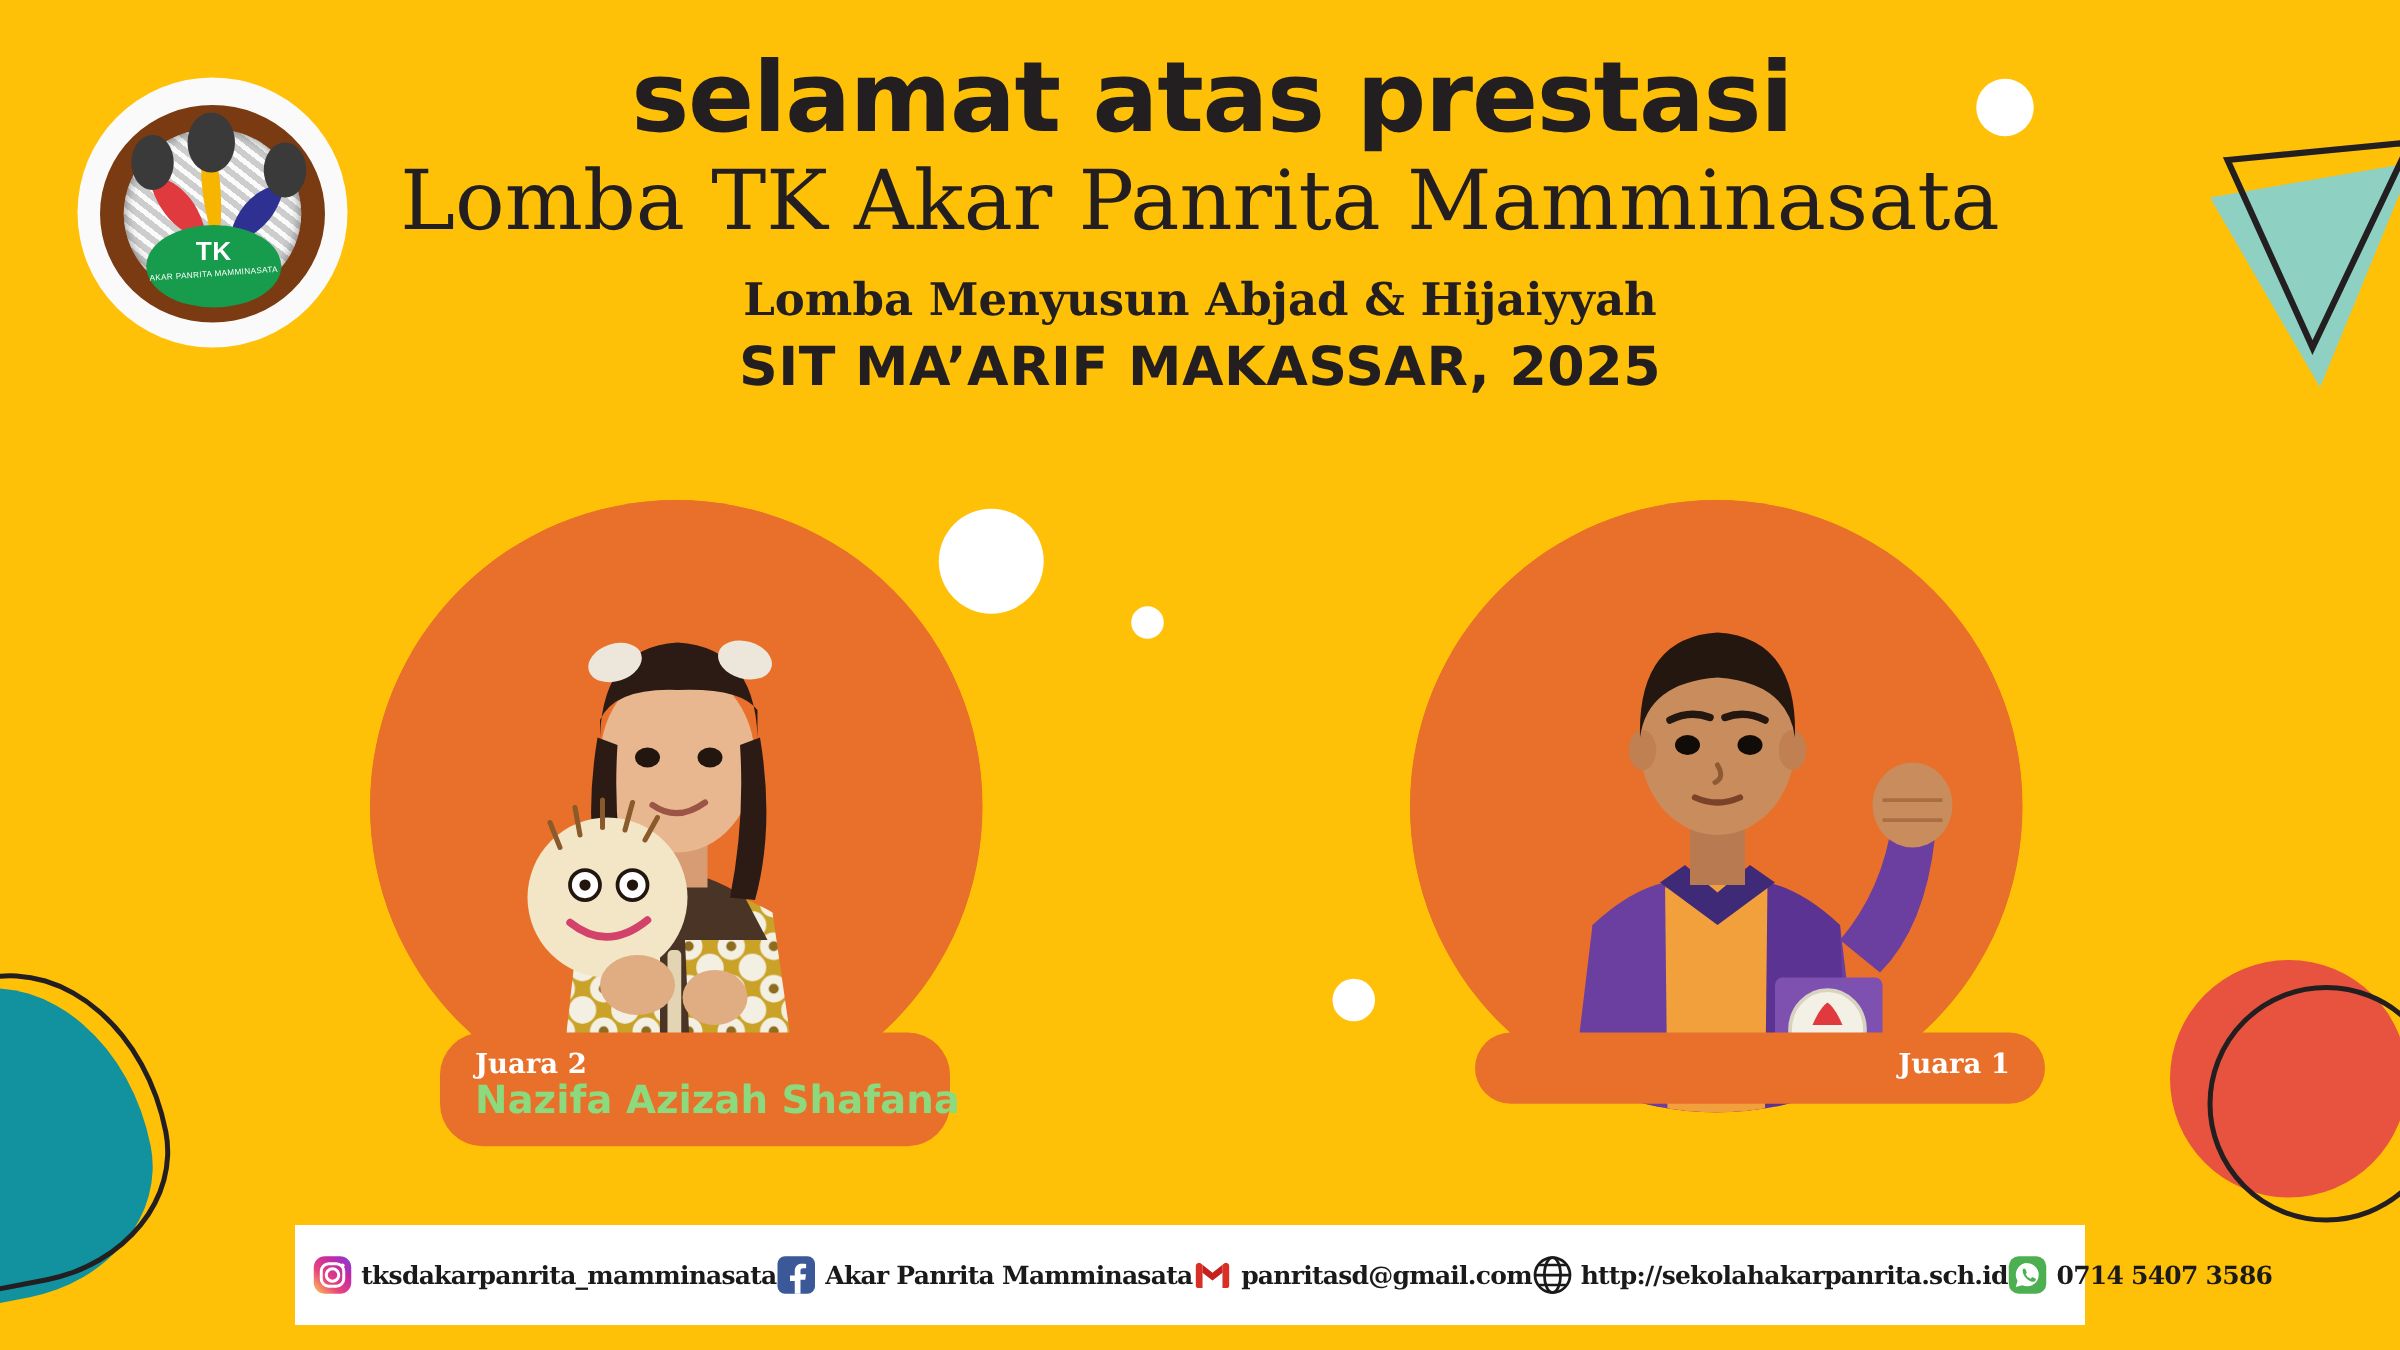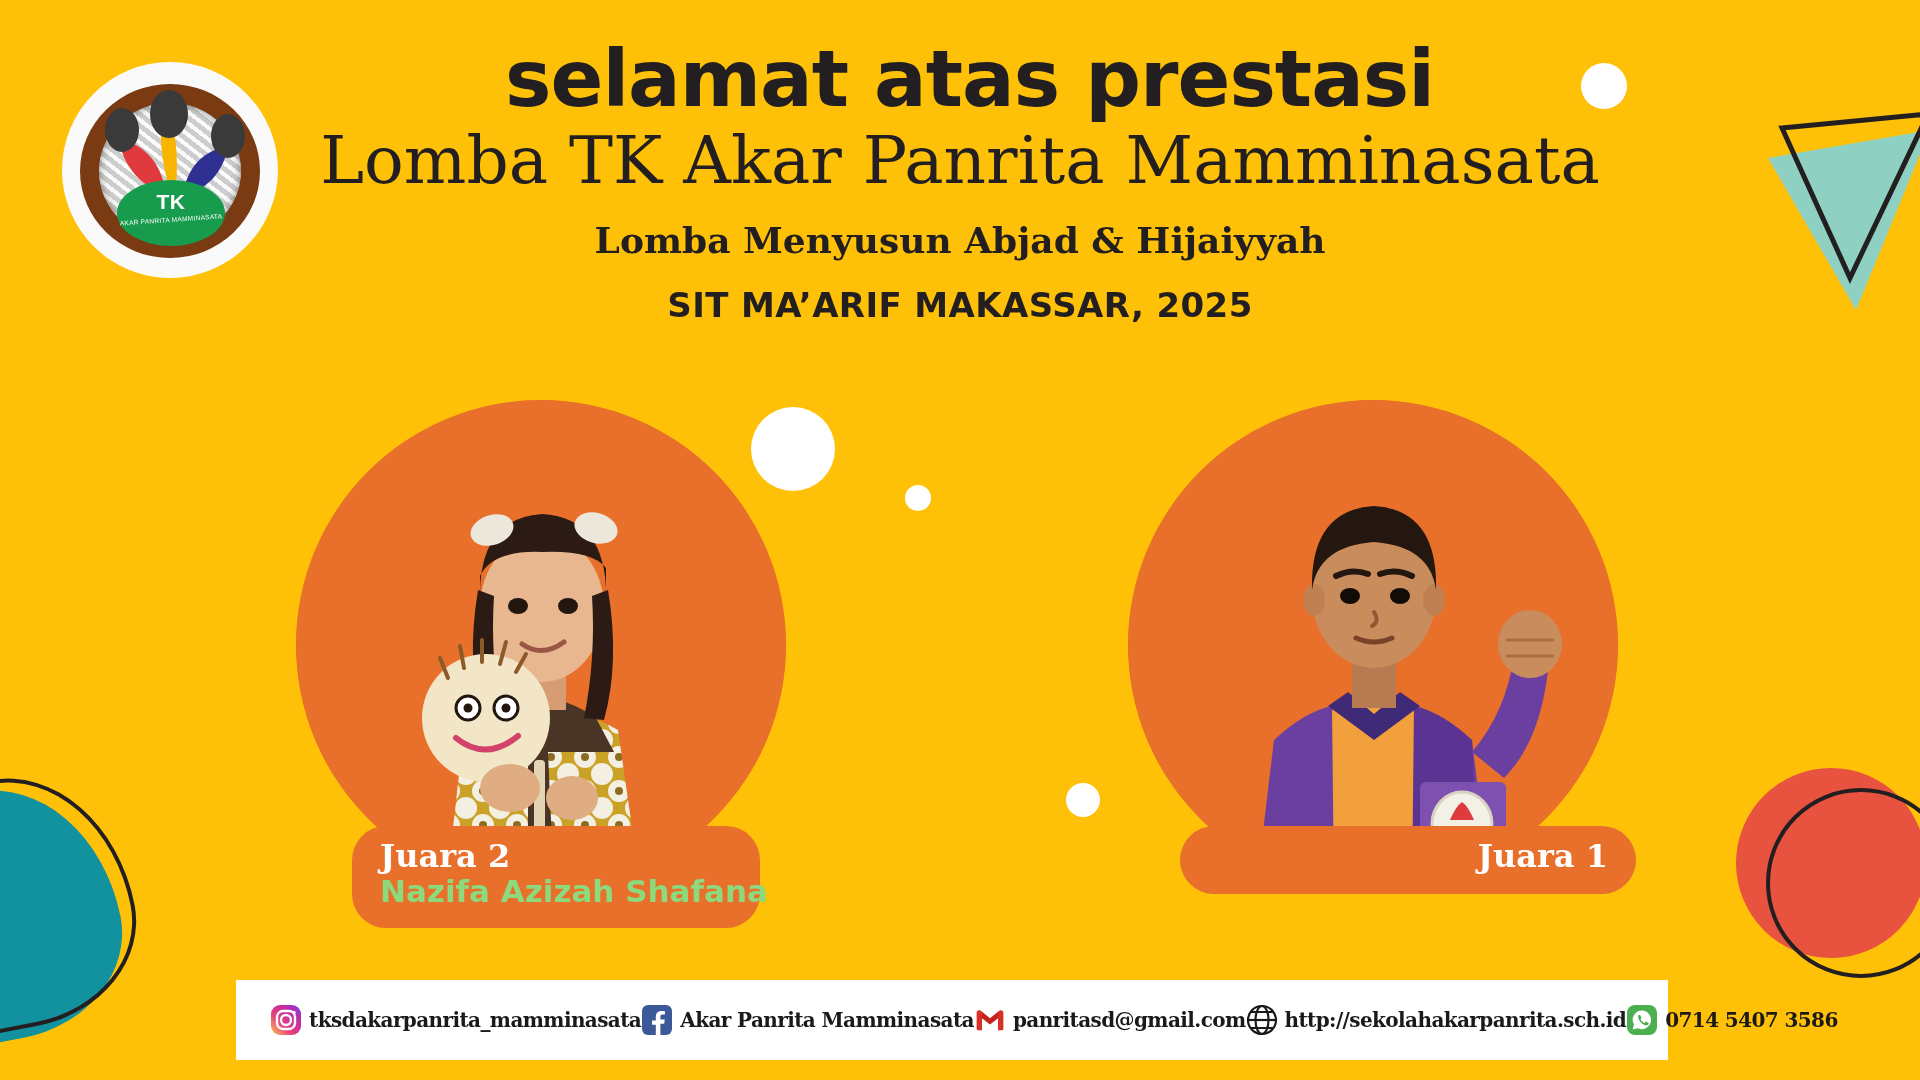--- a/index.html
+++ b/index.html
@@ -130,22 +130,22 @@
     font-family:"DejaVu Serif", serif;
   }
   .h-line3 {
     margin-top:24px;
     font-size:36px;
     font-weight:700;
     color:#231F20;
     font-family:"DejaVu Serif", serif;
   }
   .h-line4 {
-    margin-top:24px;
-    font-size:34px;
+    margin-top:8px;
+    font-size:43px;
     font-weight:800;
     color:#231F20;
     font-family:"DejaVu Sans", sans-serif;
     letter-spacing:.4px;
   }
 
   
   .winner { position:absolute; }
 
   .photo-circle {
@@ -155,21 +155,21 @@
     overflow:hidden;
   }
 
   .caption {
     position:absolute;
     background:#E8702A;
     border-radius:34px;
     padding:14px 28px 20px 28px;
   }
   .cap-rank {
-    font-size:32px;
+    font-size:22px;
     font-weight:700;
     color:#FFFFFF;
     font-family:"DejaVu Serif", serif;
     line-height:1.05;
   }
   .cap-name {
     font-size:31px;
     font-weight:700;
     color:#8CD97E;
     font-family:"DejaVu Sans", sans-serif;
@@ -179,21 +179,21 @@
 
   
   #footer {
     position:absolute;
     left:236px; top:980px;
     width:1432px; height:80px;
     background:#FFFFFF;
     display:flex;
     align-items:center;
     justify-content:space-between;
-    padding:0 34px;
+    padding:0 14px;
   }
   .contact {
     display:flex;
     align-items:center;
     gap:7px;
   }
   .contact .txt {
     font-family:"DejaVu Serif", serif;
     font-size:20px;
     font-weight:700;

